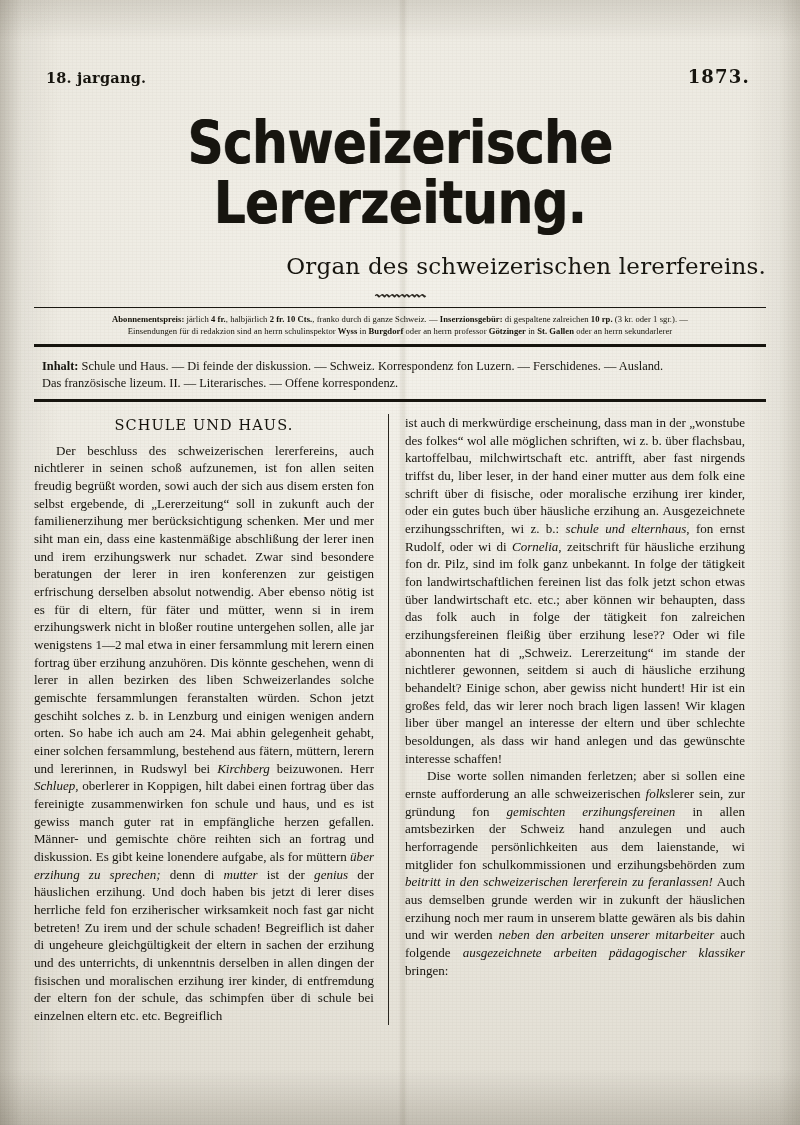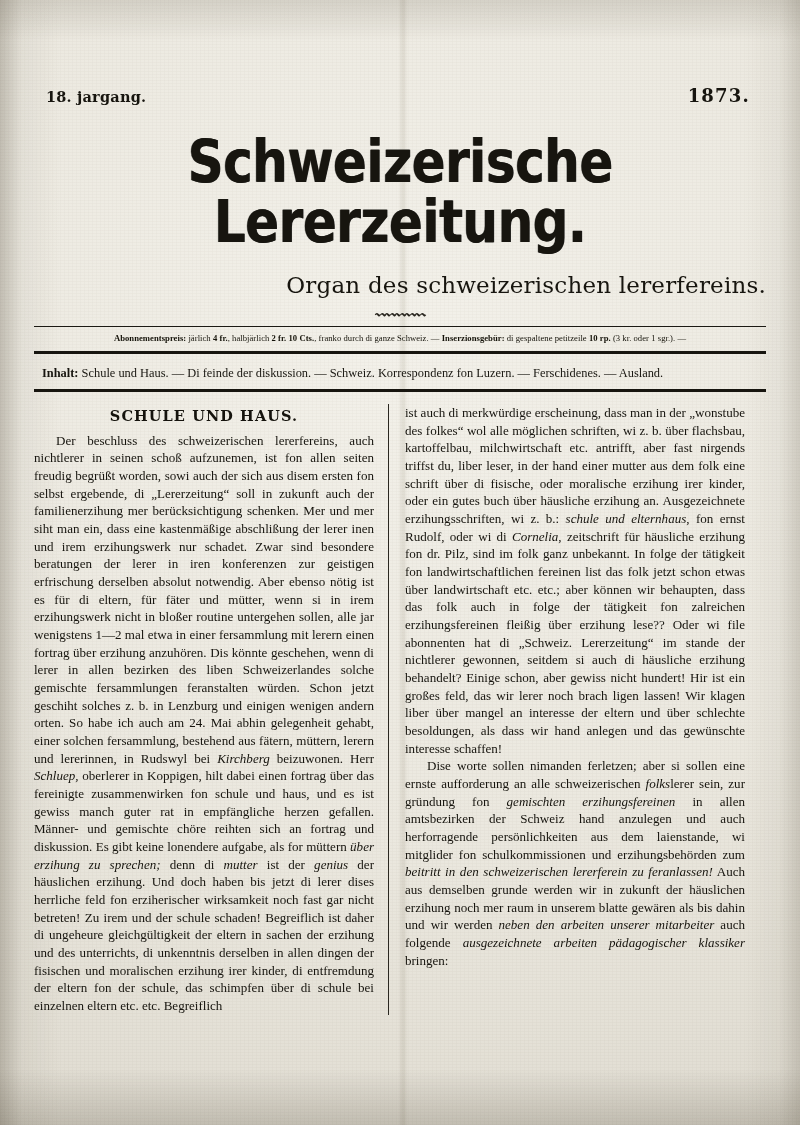--- a/index.html
+++ b/index.html
@@ -58,21 +58,21 @@
     position: relative;
     z-index: 3;
     padding: 0 34px;
   }
 
   
   .topline {
     display: flex;
     justify-content: space-between;
     align-items: baseline;
-    padding-top: 85px;
+    padding-top: 66px;
     font-family: "DejaVu Serif", serif;
     font-weight: bold;
   }
   .jahrgang {
     font-size: 14.5px;
     letter-spacing: .2px;
     padding-left: 12px;
   }
   .year {
     font-size: 18px;
@@ -175,21 +175,21 @@
   }
   .col.left { padding-right: 14px; border-right: 1.1px solid #2a2720; }
   .col.right { padding-left: 16px; }
 
   .arthead {
     text-align: center;
     font-family: "DejaVu Serif", serif;
     font-size: 14.5px;
     letter-spacing: 1.1px;
     margin: 2px 0 6px 0;
-    font-weight: bold;
+    font-weight: normal;
   }
 
   .col p {
     margin: 0;
     text-indent: 22px;
   }
   .col p.cont { text-indent: 0; }
   .col i { font-style: italic; }
   .col b { font-weight: normal; }
 </style>
@@ -212,28 +212,32 @@
 
     <div class="subtitle">Organ des schweizerischen lererfereins.</div>
 
     <div class="squiggle">〰〰〰〰〰</div>
 
 
     <div class="rule-thin"></div>
 
     <div class="subscribe">
       <span class="l1">
-        <b>Abonnementspreis:</b><span> järlich </span><b>4 fr.</b><span>,  halbjärlich </span><b>2 fr. 10 Cts.</b><span>, franko durch di ganze Schweiz. — </span><b>Inserzionsgebür:</b><span> di gespaltene petitzeile </span><b>10 rp.</b><span> (3 kr. oder 1 sgr.). —</span>
+        <b>Abonnementspreis:</b><span> järlich </span><b>4 fr.</b><span>,  halbjärlich </span><b>2 fr. 10 Cts.</b><span>, franko durch di ganze Schweiz. — </span><b>Inserzionsgebür:</b><span> di gespaltene zalreichen </span><b>10 rp.</b><span> (3 kr. oder 1 sgr.). —</span>
+      </span>
+      <span class="l2">
+        <span>Einsendungen für di redakzion sind an herrn schulinspektor </span><b>Wyss</b><span> in </span><b>Burgdorf</b><span> oder an  herrn  professor </span><b>Götzinger</b><span>  in </span><b>St. Gallen</b><span> oder  an  herrn  sekundarlerer</span>
       </span>
     </div>
 
     <div class="rule-thick"></div>
 
     <div class="inhalt">
       <b>Inhalt:</b><span> Schule und Haus. — Di feinde der diskussion. — Schweiz.  Korrespondenz fon Luzern. — Ferschidenes. — Ausland.</span><br>
+      <span>Das  französische lizeum. II. — Literarisches. —  Offene korrespondenz.</span>
     </div>
 
     <div class="rule-thick"></div>
 
     <div class="columns">
 
       <div class="col left">
         <div class="arthead">SCHULE UND HAUS.</div>
         <p><span>Der beschluss des schweizerischen lererfereins, auch nichtlerer in seinen schoß aufzunemen, ist fon allen seiten freudig begrüßt worden, sowi auch der sich aus disem ersten fon selbst ergebende, di „Lererzeitung“ soll in zukunft auch der familienerzihung mer berücksichtigung schenken. Mer und mer siht man ein, dass eine kastenmäßige abschlißung der lerer inen und irem erzihungswerk nur schadet. Zwar sind besondere beratungen der lerer in iren konferenzen zur geistigen erfrischung derselben absolut notwendig. Aber ebenso nötig ist es für di eltern, für fäter und mütter, wenn si in irem erzihungswerk nicht in bloßer routine untergehen sollen, alle jar wenigstens 1—2 mal etwa in einer fersammlung mit lerern einen fortrag über erzihung anzuhören. Dis könnte geschehen, wenn di lerer in allen bezirken des liben Schweizerlandes solche gemischte fersammlungen feranstalten würden. Schon jetzt geschiht solches z. b. in Lenzburg und einigen wenigen andern orten. So habe ich auch am 24. Mai abhin gelegenheit gehabt, einer solchen fersammlung, bestehend aus fätern, müttern, lerern und lererinnen, in Rudswyl bei </span><i>Kirchberg</i><span> beizuwonen.  Herr </span><i>Schluep,</i><span> oberlerer in Koppigen, hilt dabei einen fortrag über das fereinigte zusammenwirken fon schule und haus, und es ist gewiss manch guter rat in empfängliche herzen gefallen. Männer- und gemischte chöre reihten sich an fortrag und diskussion. Es gibt keine lonendere aufgabe, als </span><b>for müttern</b><span> </span><i>über erzihung zu sprechen;</i><span> denn di </span><i>mutter</i><span> ist der </span><i>genius</i><span> der häuslichen erzihung. Und doch haben bis jetzt di lerer dises herrliche feld fon erziherischer wirksamkeit noch fast gar nicht betreten! Zu irem und der schule schaden!  Begreiflich ist daher di ungeheure gleichgültigkeit der eltern in sachen der erzihung und des unterrichts, di unkenntnis derselben in allen dingen der fisischen und moralischen erzihung irer kinder, di entfremdung der eltern fon der schule, das schimpfen über di schule bei einzelnen eltern etc. etc.  Begreiflich</span></p>
       </div>

